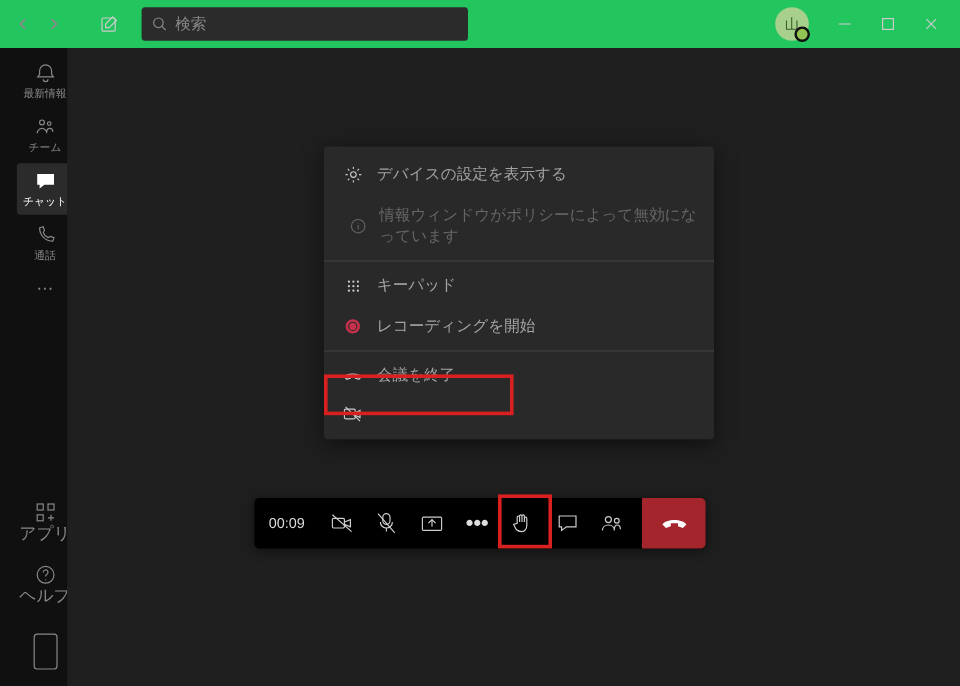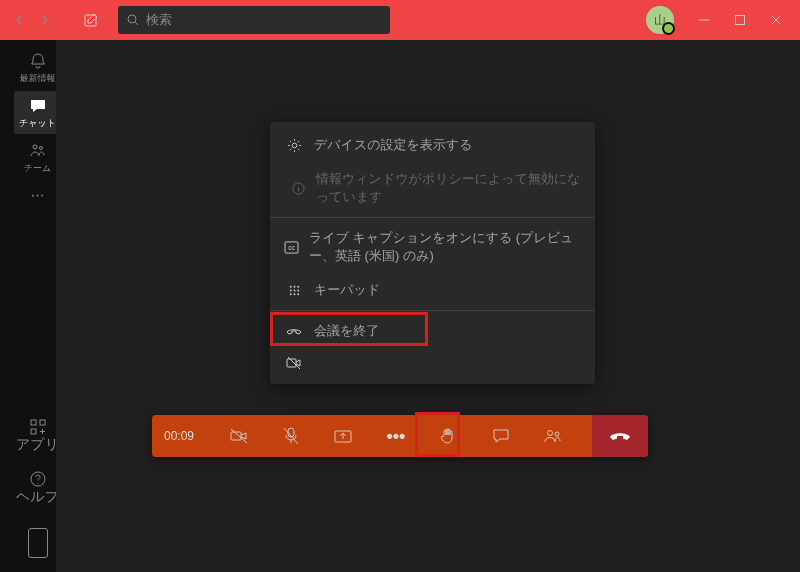--- a/index.html
+++ b/index.html
@@ -9,21 +9,21 @@
     font-family: "Segoe UI", sans-serif;
     color: #fff;
     overflow: hidden;
     position: relative;
   }
   .titlebar {
     height: 40px;
     display: flex;
     align-items: center;
     padding: 0 6px;
-    background: #ef4444;
+    background: #22c55e;
   }
   .nav-btn {
     width: 26px; height: 26px;
     display: flex; align-items: center; justify-content: center;
     color: #999;
     cursor: pointer;
   }
   .compose-btn { margin-left: 20px; margin-right: 8px; color: #ccc; }
   .search-box {
     flex: 1;
@@ -115,28 +115,27 @@
   }
   .menu-item.disabled { color: #666; cursor: default; padding-left: 20px; }
   .menu-item .mi-icon { width: 20px; margin-right: 10px; display:flex; align-items:center; justify-content:center; }
   .menu-sep { height:1px; background:#404040; margin: 3px 0; }
   .highlight-red { position:absolute; border: 3px solid #d92020; pointer-events:none; }
   .call-bar {
     position: absolute;
     left: 50%;
     transform: translateX(-50%);
     bottom: 115px;
-    width: 496px;
+    width: 376px;
     height: 42px;
-    background: #c2410c;
+    background: #000000;
     border-radius: 4px;
     display: flex;
     align-items: center;
     box-shadow: 0 2px 10px rgba(0,0,0,0.5);
-    justify-content: space-between;
   }
   .timer { padding: 0 12px; font-size: 12px; color: #ddd; }
   .cb-btn {
     width: 40px; height: 42px;
     display:flex; align-items:center; justify-content:center;
     color: #ddd;
     cursor: pointer;
   }
   .cb-btn.hangup {
     background: #a4262c;
@@ -206,33 +205,39 @@
 </div>
 
 <div class="sidebar">
   <div class="side-item">
     <svg width="18" height="18" viewBox="0 0 18 18">
         <path d="M9 2a5 5 0 0 0-5 5v3l-1.5 2h13L14 10V7a5 5 0 0 0-5-5z" stroke="#888" fill="none"></path>
         <path d="M7 14a2 2 0 0 0 4 0" stroke="#888" fill="none"></path>
       </svg>
     <span>最新情報</span>
   </div>
-  <div class="side-item active">
-    <svg width="18" height="18" viewBox="0 0 18 18">
-        <path d="M2 3h14v9H8l-4 3v-3H2z" fill="#fff"></path>
-      </svg>
-    <span>チャット</span>
-  </div>
   <div class="side-item">
     <svg width="18" height="18" viewBox="0 0 18 18">
         <circle cx="6" cy="5" r="2" stroke="#888" fill="none"></circle>
         <circle cx="12" cy="6" r="1.5" stroke="#888" fill="none"></circle>
         <path d="M2 14c0-2 2-4 4-4s4 2 4 4M10 13c0-1.5 1-3 2.5-3s2.5 1.5 2.5 3" stroke="#888" fill="none"></path>
       </svg>
     <span>チーム</span>
+  </div>
+  <div class="side-item active">
+    <svg width="18" height="18" viewBox="0 0 18 18">
+        <path d="M2 3h14v9H8l-4 3v-3H2z" fill="#fff"></path>
+      </svg>
+    <span>チャット</span>
+  </div>
+  <div class="side-item">
+    <svg width="18" height="18" viewBox="0 0 18 18">
+        <path d="M4 3c0 6 5 11 11 11l1-3-3-1-2 1c-2-1-3-2-4-4l1-2-1-3-3 1z" stroke="#888" fill="none"></path>
+      </svg>
+    <span>通話</span>
   </div>
   <div style="color:#888; margin-top:6px; font-size:14px; cursor:pointer;">⋯</div>
   <div class="side-spacer"></div>
   <div class="side-bottom">
     <svg width="18" height="18" viewBox="0 0 18 18">
         <rect x="2" y="2" width="5" height="5" stroke="#888" fill="none"></rect>
         <rect x="11" y="2" width="5" height="5" stroke="#888" fill="none"></rect>
         <rect x="2" y="11" width="5" height="5" stroke="#888" fill="none"></rect>
         <path d="M13.5 11v5M11 13.5h5" stroke="#888"></path>
       </svg>
@@ -265,45 +270,42 @@
   <div class="menu-item disabled">
     <span class="mi-icon">
         <svg width="15" height="15" viewBox="0 0 16 16">
           <circle cx="8" cy="8" r="6" stroke="#666" fill="none"></circle>
           <path d="M8 5v.5M8 7v4" stroke="#666"></path>
         </svg>
       </span>
     <span>情報ウィンドウがポリシーによって無効になっています</span>
   </div>
   <div class="menu-sep"></div>
-  <div class="menu-item">
-    <span class="mi-icon">
-        <svg width="15" height="13" viewBox="0 0 16 14">
-          <rect x="1" y="1" width="14" height="12" rx="1" stroke="#ccc" fill="none"></rect>
-          <text x="8" y="10" font-size="7" text-anchor="middle" fill="#ccc">cc</text>
-        </svg>
-      </span>
-    <span>ライブ キャプションをオンにする (プレビュー、英語 (米国) のみ)</span>
-  </div>
   <div class="menu-item">
     <span class="mi-icon">
         <svg width="15" height="15" viewBox="0 0 16 16">
           <circle cx="4" cy="4" r="1" fill="#ccc"></circle>
           <circle cx="8" cy="4" r="1" fill="#ccc"></circle>
           <circle cx="12" cy="4" r="1" fill="#ccc"></circle>
           <circle cx="4" cy="8" r="1" fill="#ccc"></circle>
           <circle cx="8" cy="8" r="1" fill="#ccc"></circle>
           <circle cx="12" cy="8" r="1" fill="#ccc"></circle>
           <circle cx="4" cy="12" r="1" fill="#ccc"></circle>
           <circle cx="8" cy="12" r="1" fill="#ccc"></circle>
           <circle cx="12" cy="12" r="1" fill="#ccc"></circle>
         </svg>
       </span>
     <span>キーパッド</span>
   </div>
+  <div class="menu-item">
+    <span class="mi-icon">
+        <span class="rec-dot"></span>
+      </span>
+    <span>レコーディングを開始</span>
+  </div>
   <div class="menu-sep"></div>
   <div class="menu-item">
     <span class="mi-icon">
         <svg width="16" height="12" viewBox="0 0 16 12">
           <path d="M1 7c2-3 12-3 14 0l-2 2-3-1V6H6v2L3 9 1 7z" stroke="#ccc" fill="none"></path>
         </svg>
       </span>
     <span>会議を終了</span>
   </div>
   <div class="menu-item">

